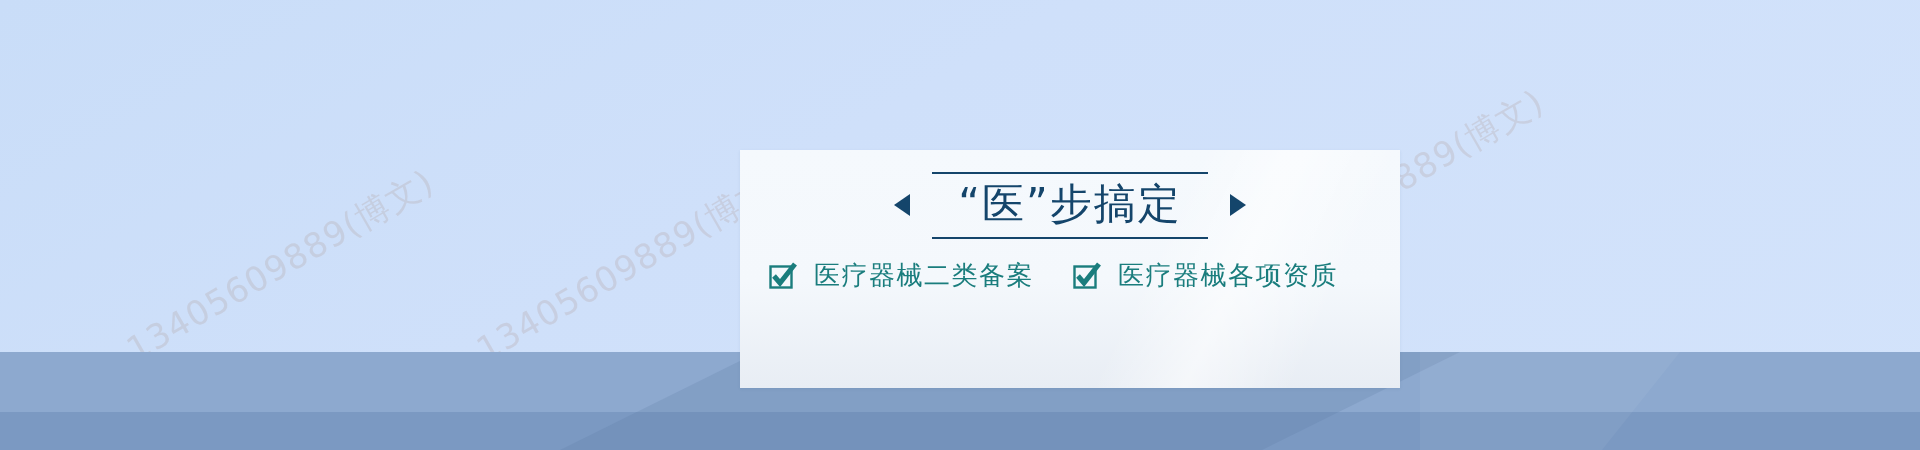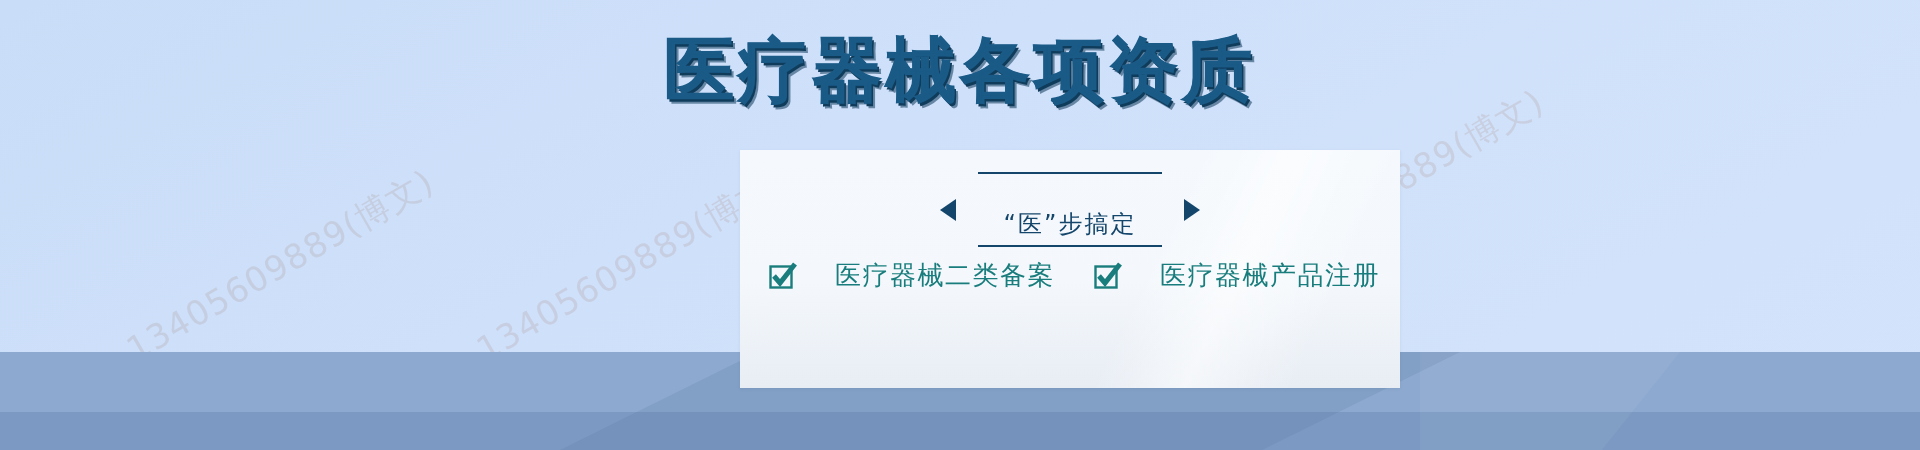--- a/index.html
+++ b/index.html
@@ -116,26 +116,25 @@
   }
   .arrow-left{border-right:16px solid #14456b;}
   .arrow-right{border-left:16px solid #14456b;}
   .sub-box{
     border-top:2px solid #14456b;
     border-bottom:2px solid #14456b;
     padding:4px 26px 6px 26px;
   }
   .sub-text{
     font-family:"DejaVu Sans","Liberation Sans",sans-serif;
-    font-size:24px;
+    font-size:42px;
     color:#14456b;
     letter-spacing:2px;
     white-space:nowrap;
     line-height:1.25;
-    margin-top:31px;
   }
 
   
   .checklist{
     position:absolute;
     left:28px;right:20px;top:108px;
   }
   .row{
     display:flex;
     align-items:center;
@@ -153,43 +152,39 @@
     position:relative;
     display:block;
   }
   .cbx svg{display:block;overflow:visible;}
   .item-label{
     font-family:"DejaVu Sans","Liberation Sans",sans-serif;
     font-size:26px;
     color:#1a7d7d;
     letter-spacing:1.5px;
     white-space:nowrap;
-    margin-left:21px;
   }
 </style>
 </head>
 <body>
 
 <div class="banner">
 
   <div class="wm-layer">
     <div class="wm wm1">13405609889(博文)</div>
     <div class="wm wm2">13405609889(博文)</div>
     <div class="wm wm3">13405609889(博文)</div>
     <div class="wm wm4">13405609889(博文)</div>
   </div>
 
   <div class="band-mid"></div>
   <div class="band-bottom"></div>
   <div class="diag"></div>
   <div class="diag2"></div>
 
-  <div class="title-wrap">
-    <div class="title">医疗器械各项资质</div>
-  </div>
 
   <div class="panel">
     <div class="panel-sheen"></div>
 
     <div class="subtitle-row">
       <div class="arrow arrow-left"></div>
       <div class="sub-box">
         <div class="sub-text">“医”步搞定</div>
       </div>
       <div class="arrow arrow-right"></div>
@@ -208,21 +203,21 @@
           <span class="item-label">医疗器械二类备案</span>
         </div>
 
         <div class="item">
           <span class="cbx">
             <svg width="28" height="28" viewBox="0 0 28 28">
               <rect x="2.5" y="4.5" width="21" height="21" fill="none" stroke="#1a7d7d" stroke-width="2.4"></rect>
               <path d="M6 14 L12 21 L27 2" fill="none" stroke="#1a7d7d" stroke-width="5" stroke-linecap="butt" stroke-linejoin="miter"></path>
             </svg>
           </span>
-          <span class="item-label">医疗器械产品注册</span>
+          <span class="item-label">医疗器械各项资质</span>
         </div>
       </div>
 
 
     </div>
   </div>
 
 </div>
 
 </body></html>

